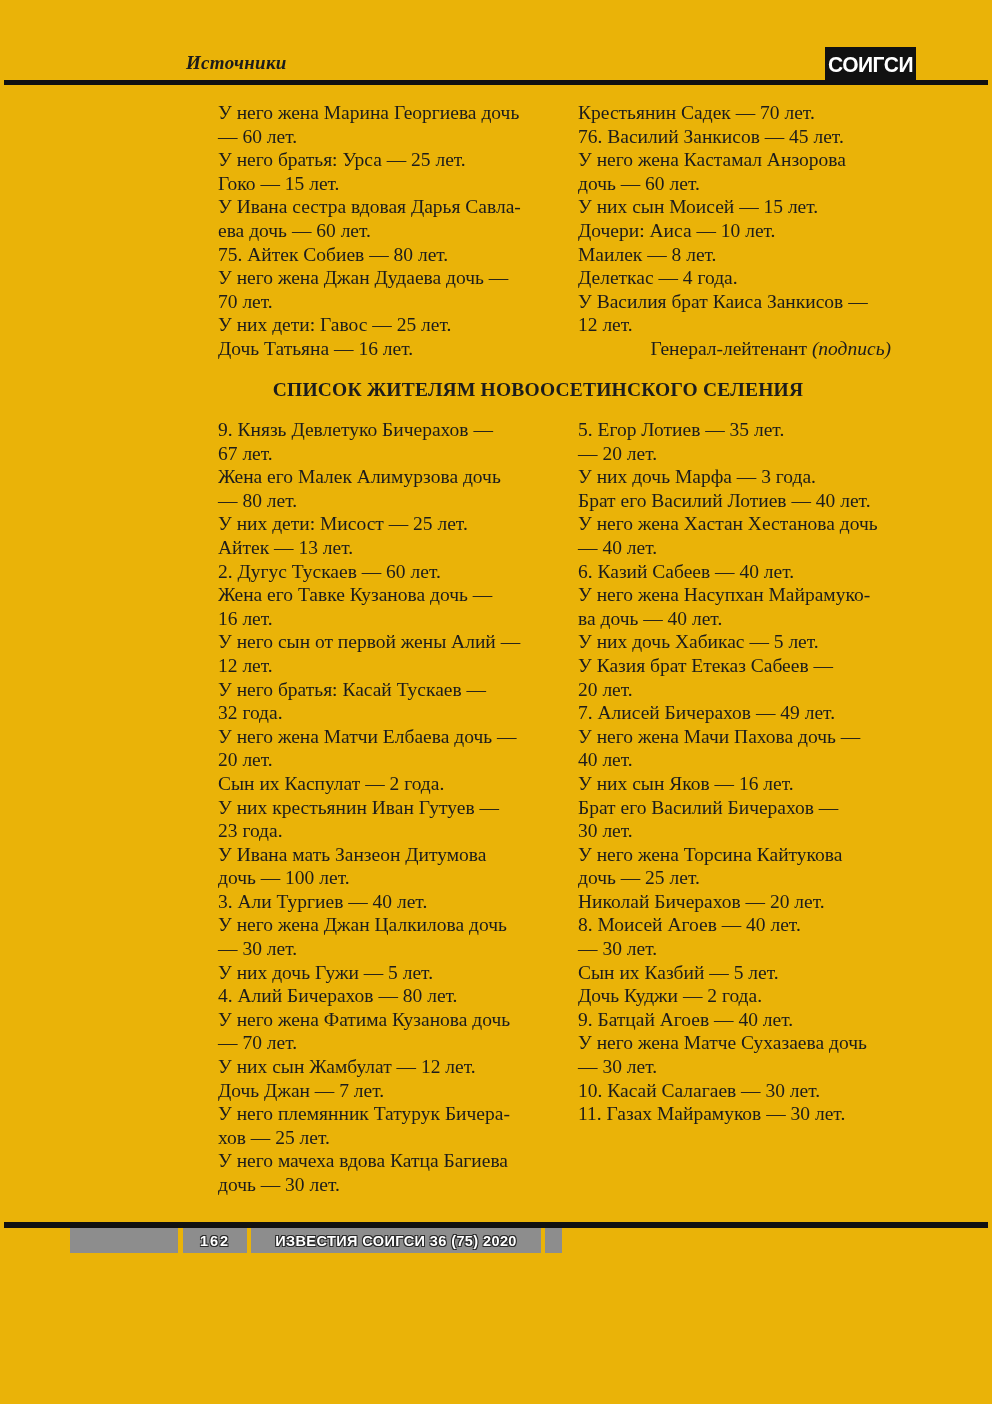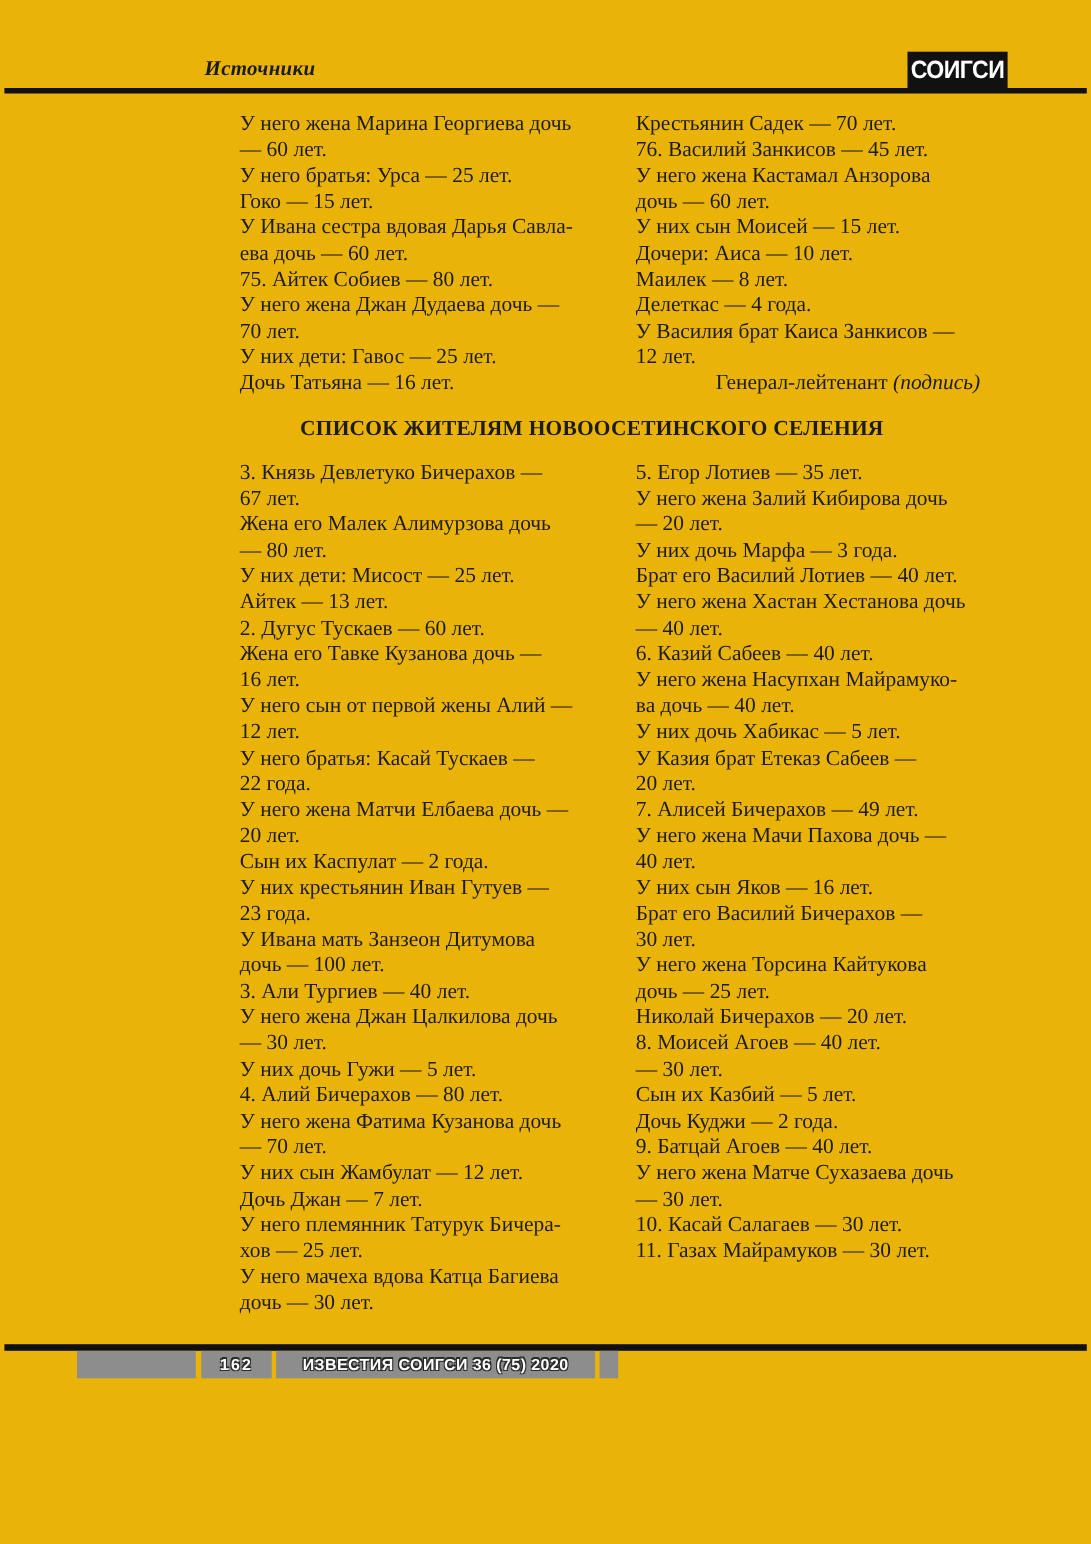--- a/index.html
+++ b/index.html
@@ -150,33 +150,33 @@
         <div class="line">12 лет.</div>
       </div>
     <div class="signature">
       <span>Генерал-лейтенант </span><span class="it">(подпись)</span>
     </div>
   </div>
 
   <div class="section-heading">СПИСОК ЖИТЕЛЯМ НОВООСЕТИНСКОГО СЕЛЕНИЯ</div>
 
   <div class="col main-left">
-      <div class="line">3. Князь Девлетуко Бичерахов —</div>
+      <div class="line">9. Князь Девлетуко Бичерахов —</div>
       <div class="line">67 лет.</div>
       <div class="line">Жена его Малек Алимурзова дочь</div>
       <div class="line">— 80 лет.</div>
       <div class="line">У них дети: Мисост — 25 лет.</div>
       <div class="line">Айтек — 13 лет.</div>
       <div class="line">2. Дугус Тускаев — 60 лет.</div>
       <div class="line">Жена его Тавке Кузанова дочь —</div>
       <div class="line">16 лет.</div>
       <div class="line">У него сын от первой жены Алий —</div>
       <div class="line">12 лет.</div>
       <div class="line">У него братья: Касай Тускаев —</div>
-      <div class="line">22 года.</div>
+      <div class="line">32 года.</div>
       <div class="line">У него жена Матчи Елбаева дочь —</div>
       <div class="line">20 лет.</div>
       <div class="line">Сын их Каспулат — 2 года.</div>
       <div class="line">У них крестьянин Иван Гутуев —</div>
       <div class="line">23 года.</div>
       <div class="line">У Ивана мать Занзеон Дитумова</div>
       <div class="line">дочь — 100 лет.</div>
       <div class="line">3. Али Тургиев — 40 лет.</div>
       <div class="line">У него жена Джан Цалкилова дочь</div>
       <div class="line">— 30 лет.</div>
@@ -187,21 +187,20 @@
       <div class="line">У них сын Жамбулат — 12 лет.</div>
       <div class="line">Дочь Джан — 7 лет.</div>
       <div class="line">У него племянник Татурук Бичера-</div>
       <div class="line">хов — 25 лет.</div>
       <div class="line">У него мачеха вдова Катца Багиева</div>
       <div class="line">дочь — 30 лет.</div>
     </div>
 
   <div class="col main-right">
       <div class="line">5. Егор Лотиев — 35 лет.</div>
-      <div class="line">У него жена Залий Кибирова дочь</div>
       <div class="line">— 20 лет.</div>
       <div class="line">У них дочь Марфа — 3 года.</div>
       <div class="line">Брат его Василий Лотиев — 40 лет.</div>
       <div class="line">У него жена Хастан Хестанова дочь</div>
       <div class="line">— 40 лет.</div>
       <div class="line">6. Казий Сабеев — 40 лет.</div>
       <div class="line">У него жена Насупхан Майрамуко-</div>
       <div class="line">ва дочь — 40 лет.</div>
       <div class="line">У них дочь Хабикас — 5 лет.</div>
       <div class="line">У Казия брат Етеказ Сабеев —</div>

